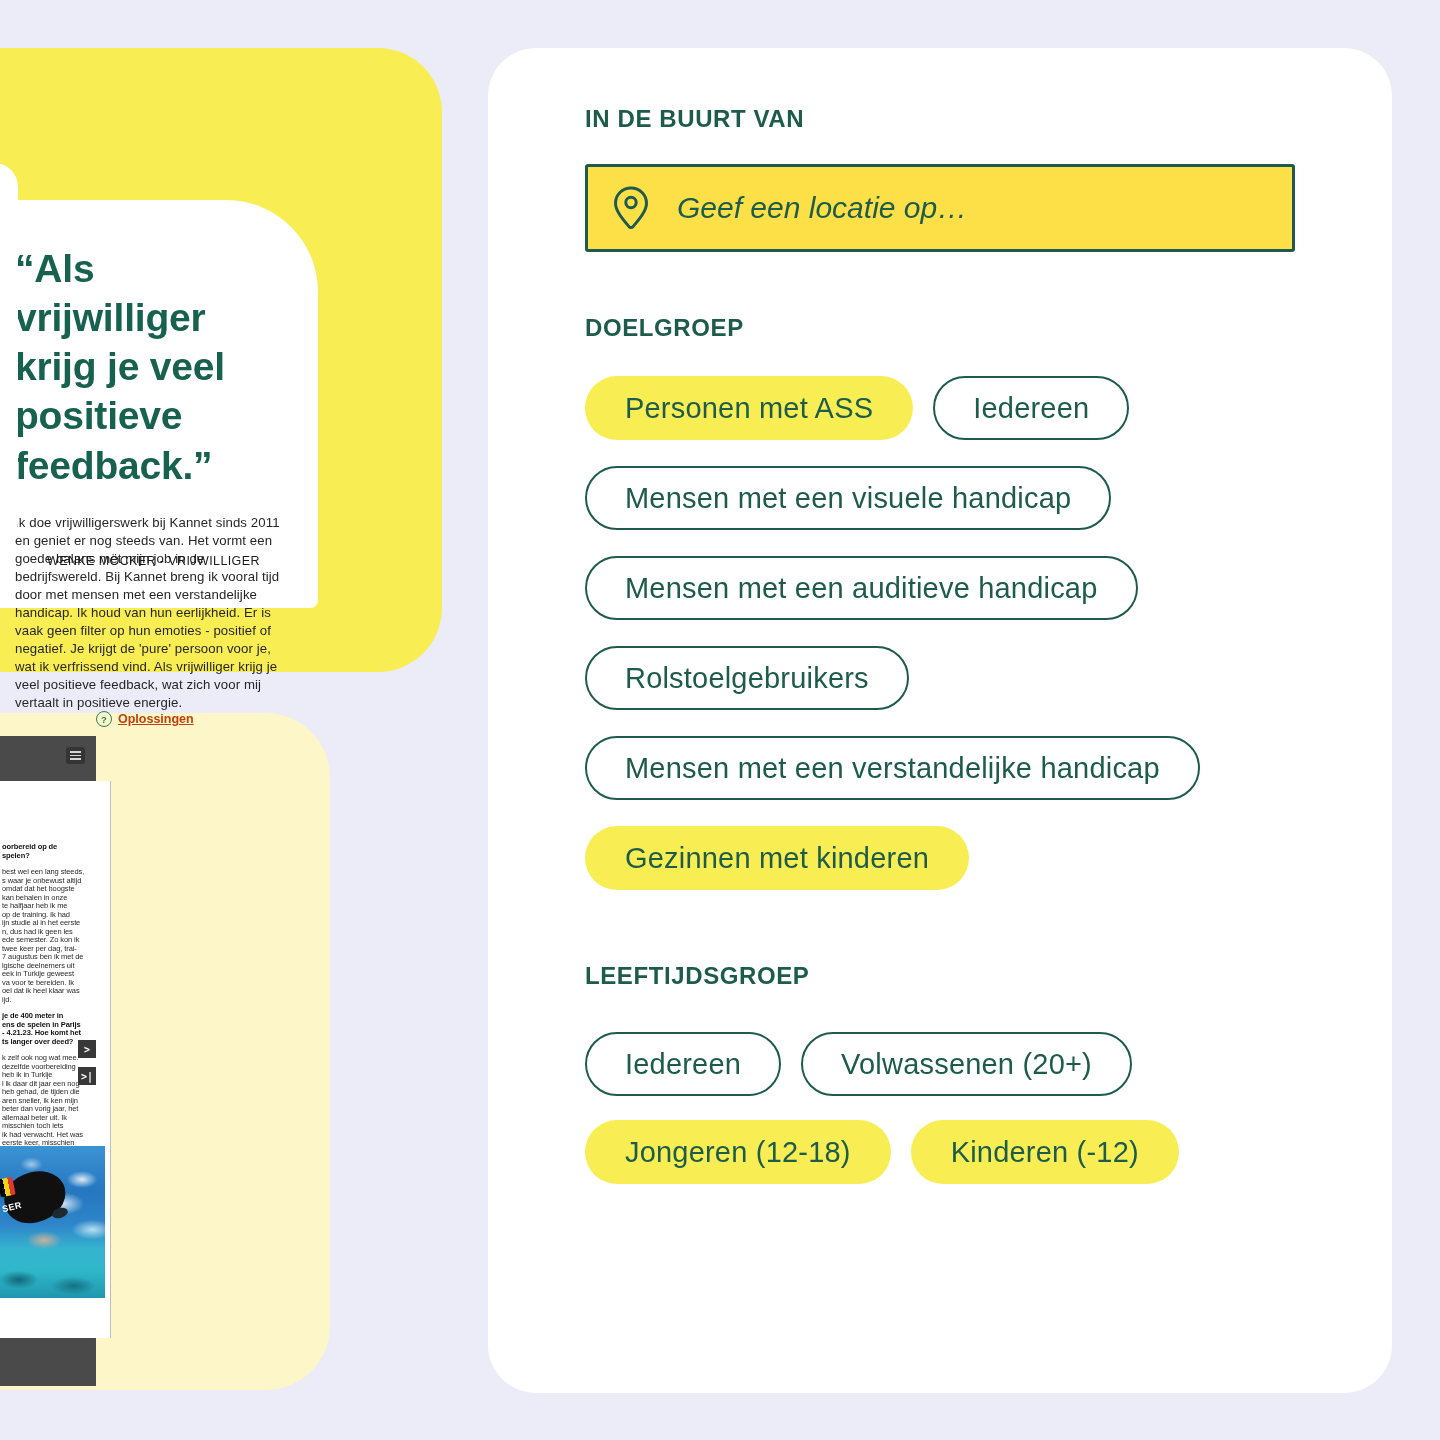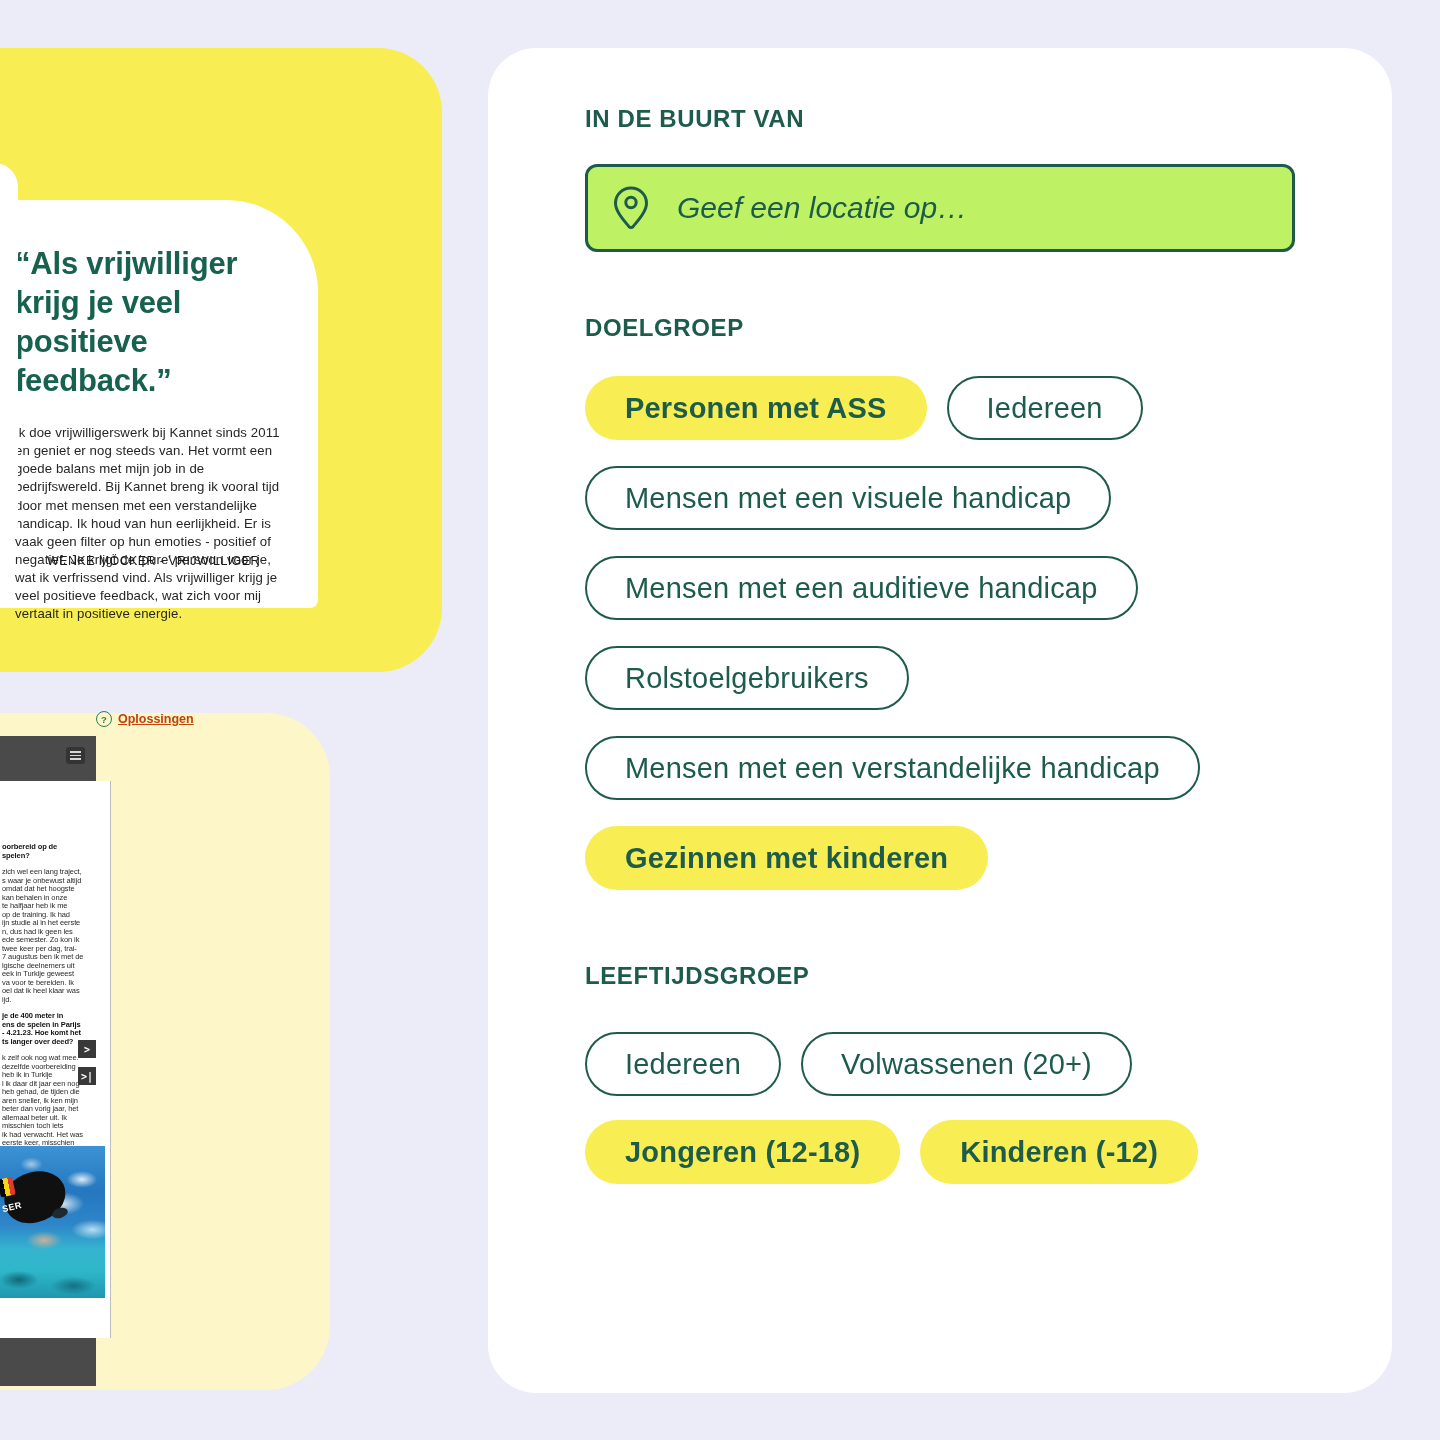--- a/index.html
+++ b/index.html
@@ -30,21 +30,21 @@
   .quote-white{
     position:absolute;left:49px;top:152px;
     width:339px;height:408px;
     background:#ffffff;
     border-radius:8px 92px 8px 8px;
     box-sizing:border-box;
     padding:44px 38px 40px 36px;
   }
   .quote-heading{
     color:#17614f;
-    font-size:31px;line-height:1.26;
+    font-size:39px;line-height:1.26;
     font-weight:700;
     letter-spacing:-0.2px;
     margin:0;
   }
   .quote-body{
     margin-top:24px;
     color:#262626;
     font-size:13.2px;line-height:1.37;
     letter-spacing:0.1px;
   }
@@ -179,23 +179,23 @@
     color:#1d5b4b;
     font-size:24px;font-weight:600;
     letter-spacing:0.6px;
     margin:0;
   }
   .location-box{
     margin-top:31px;
     width:710px;height:88px;
     box-sizing:border-box;
     border:3px solid #1e5b4c;
-    border-radius:12px;
+    border-radius:3px;
     display:flex;align-items:center;
-    background:#bef264;
+    background:#fde047;
     justify-content:flex-end;
   }
   .location-box .pin{
     flex:0 0 auto;
     margin:0 28px 0 25px;
     display:flex;align-items:center;
   }
   .location-input{
     flex:1;border:none;outline:none;
     font-family:"Liberation Sans", sans-serif;
@@ -223,21 +223,21 @@
     color:#1d5b4b;
     font-family:"Liberation Sans", sans-serif;
     font-size:29px;font-weight:400;
     letter-spacing:0.2px;
     cursor:pointer;
     white-space:nowrap;
   }
   .pill--selected{
     background:#f8ee54;
     border:none;
-    font-weight:700;
+    font-weight:400;
     padding:0 40px;
   }
   .leeftijd-heading{margin-top:72px;}
   .age-rows{margin-top:42px;row-gap:24px;}
 </style>
 </head>
 <body>
 
 <div class="canvas">
 
@@ -261,21 +261,21 @@
     <button class="viewer-menu-btn">
       <i></i>
         <i></i>
         <i></i>
     </button>
 
     <div class="doc-page">
       <div class="article">
           <div class="article-line article-line--bold">oorbereid op de</div>
           <div class="article-line article-line--bold">spelen?</div>
-          <div class="article-line article-line--gap">zich wel een lang traject,</div>
+          <div class="article-line article-line--gap">best wel een lang steeds,</div>
           <div class="article-line">s waar je onbewust altijd</div>
           <div class="article-line">omdat dat het hoogste</div>
           <div class="article-line">kan behalen in onze</div>
           <div class="article-line">te halfjaar heb ik me</div>
           <div class="article-line">op de training. Ik had</div>
           <div class="article-line">ijn studie al in het eerste</div>
           <div class="article-line">n, dus had ik geen les</div>
           <div class="article-line">ede semester. Zo kon ik</div>
           <div class="article-line">twee keer per dag, trai-</div>
           <div class="article-line">7 augustus ben ik met de</div>

